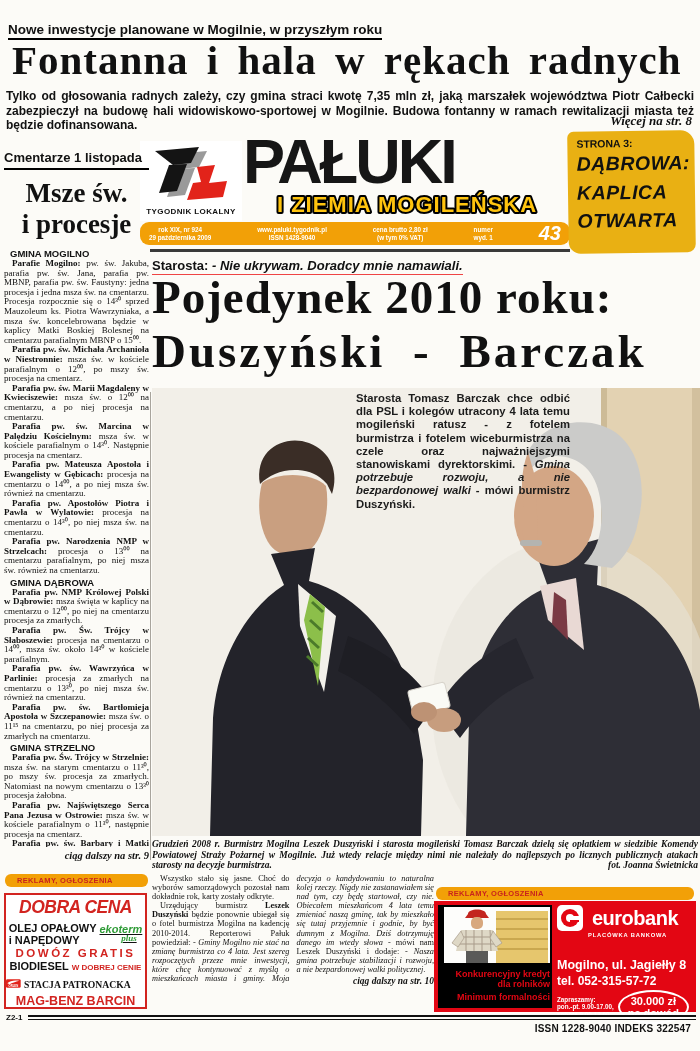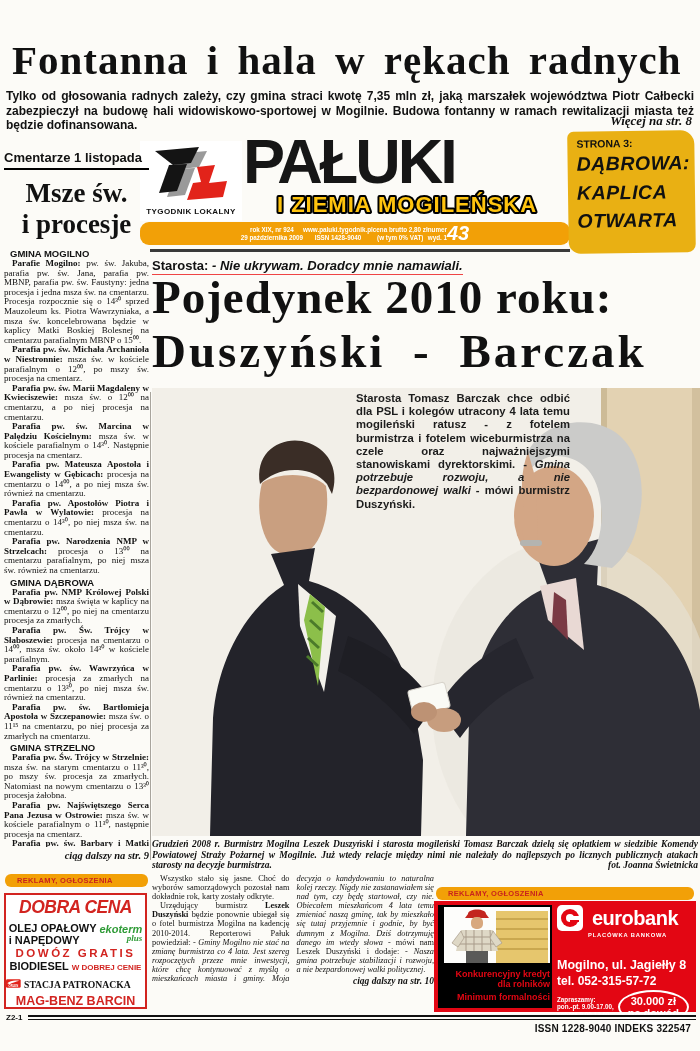--- a/index.html
+++ b/index.html
@@ -15,21 +15,21 @@
         font:800 12px/14.5px "Liberation Sans",sans-serif;text-align:justify;}
   .more8{position:absolute;right:8px;top:113px;font:italic 800 13px "Liberation Serif",serif;}
 
   
   .logo{position:absolute;left:140px;top:141px;width:102px;height:80px;background:#fff;text-align:center;}
   .logocap{font:900 8px "Liberation Sans",sans-serif;letter-spacing:.4px;margin-top:0;}
   .mtitle{position:absolute;left:243px;top:126px;width:330px;color:#161616;
           font:900 63px/70px "Liberation Sans",sans-serif;letter-spacing:-3px;white-space:nowrap;}
   .msub{position:absolute;left:246px;top:190px;}
   .mbar{position:absolute;left:140px;top:222px;width:430px;height:23px;background:#F2A007;border-radius:9px;
-        display:flex;align-items:center;justify-content:center;padding:0 9px;box-sizing:border-box;}
+        display:flex;align-items:center;justify-content:space-between;padding:0 9px;box-sizing:border-box;}
   .mcol{font:700 6.3px/7.6px "Liberation Sans",sans-serif;color:#fff;text-align:center;}
   .mnum{font:italic 800 20px "Liberation Sans",sans-serif;color:#fff;}
   .mrule{position:absolute;left:150px;top:249px;width:420px;height:3px;background:#3a3a3a;}
 
   
   .promo{position:absolute;left:568px;top:131px;width:127px;height:122px;background:#E9B013;
          transform:rotate(-.8deg);border-radius:6px 14px 8px 12px;padding:6px 0 0 9px;box-sizing:border-box;}
   .promopage{font:800 10.5px "Liberation Sans",sans-serif;}
   .promoline{font:italic 900 19.5px/28.5px "Liberation Sans",sans-serif;letter-spacing:.5px;}
 
@@ -68,21 +68,21 @@
   .adbar{position:absolute;height:13px;background:#F2A007;border-radius:6px;box-sizing:border-box;
          font:800 7.5px/13px "Liberation Sans",sans-serif;color:#C9241D;padding-left:12px;letter-spacing:.3px;}
   .adbar-left{left:5px;top:874px;width:143px;}
   .adbar-right{left:436px;top:887px;width:258px;}
 
   .fuelad{position:absolute;left:4px;top:893px;width:143px;height:116px;background:#fff;
           border:2px solid #D22420;box-sizing:border-box;text-align:center;padding-top:2px;overflow:hidden;}
   .fuel-title{font:italic 900 17.5px "Liberation Sans",sans-serif;color:#D22420;letter-spacing:-.5px;}
   .fuel-row1{display:flex;justify-content:center;align-items:flex-start;gap:3px;margin-top:5px;}
   .fuel-oil{text-align:left;font:900 11px/11.5px "Liberation Sans",sans-serif;}
-  .eko{text-align:right;}
+  .eko{text-align:center;text-decoration:underline;}
   .eko-main{font:italic 900 11px "Liberation Sans",sans-serif;color:#2F9B37;}
   .eko-plus{font:italic 700 9px "Liberation Serif",serif;color:#2F9B37;margin:-2px 0 0 16px;}
   .fuel-dowoz{font:800 11.5px "Liberation Sans",sans-serif;color:#D22420;letter-spacing:2.5px;margin-top:1px;}
   .fuel-bio{font:900 11px "Liberation Sans",sans-serif;margin-top:1px;}
   .bio2{font:800 8px "Liberation Sans",sans-serif;color:#D22420;}
   .fuel-orlenrow{display:flex;justify-content:center;align-items:center;gap:3px;margin-top:2px;}
   .fuel-stacja{font:700 11px "Liberation Serif",serif;transform:scaleX(.88);transform-origin:left;white-space:nowrap;}
   .fuel-mag{font:900 12.5px "Liberation Sans",sans-serif;color:#D22420;margin-top:1px;}
   .fuel-tel{font:800 8.8px "Liberation Sans",sans-serif;margin-top:2px;}
 
@@ -106,20 +106,21 @@
   .fr1{position:absolute;left:28px;top:1015px;width:668px;height:2px;background:#111;}
   .fr2{position:absolute;left:28px;top:1019px;width:668px;height:1px;background:#111;}
   .zcode{position:absolute;left:6px;top:1013px;font:700 8px "Liberation Sans",sans-serif;}
   .issnfoot{position:absolute;right:9px;top:1023px;font:800 10px "Liberation Sans",sans-serif;letter-spacing:.2px;}
 </style>
 </head>
 <body>
 
 <div id="page">
 
+  <div class="kicker">Nowe inwestycje planowane w Mogilnie, w przyszłym roku</div>
   <h1 class="tophead">Fontanna i hala w rękach radnych</h1>
   <p class="deck">Tylko od głosowania radnych zależy, czy gmina straci kwotę 7,35 mln zł, jaką marszałek województwa Piotr Całbecki zabezpieczył na budowę hali widowiskowo-sportowej w Mogilnie. Budowa fontanny w ramach rewitalizacji miasta też będzie dofinansowana.</p>
   <div class="more8">Więcej na str. 8</div>
 
   <div class="logo">
     <svg width="100" height="62" viewBox="0 0 100 62">
       <rect width="100" height="62" fill="#fff"></rect>
       <polygon points="22,14 66,10 58,26 40,28" fill="#9a9a9a"></polygon>
       <polygon points="36,28 54,27 44,54 26,56" fill="#9a9a9a"></polygon>
       <polygon points="14,10 58,6 50,22 32,24" fill="#141414"></polygon>

